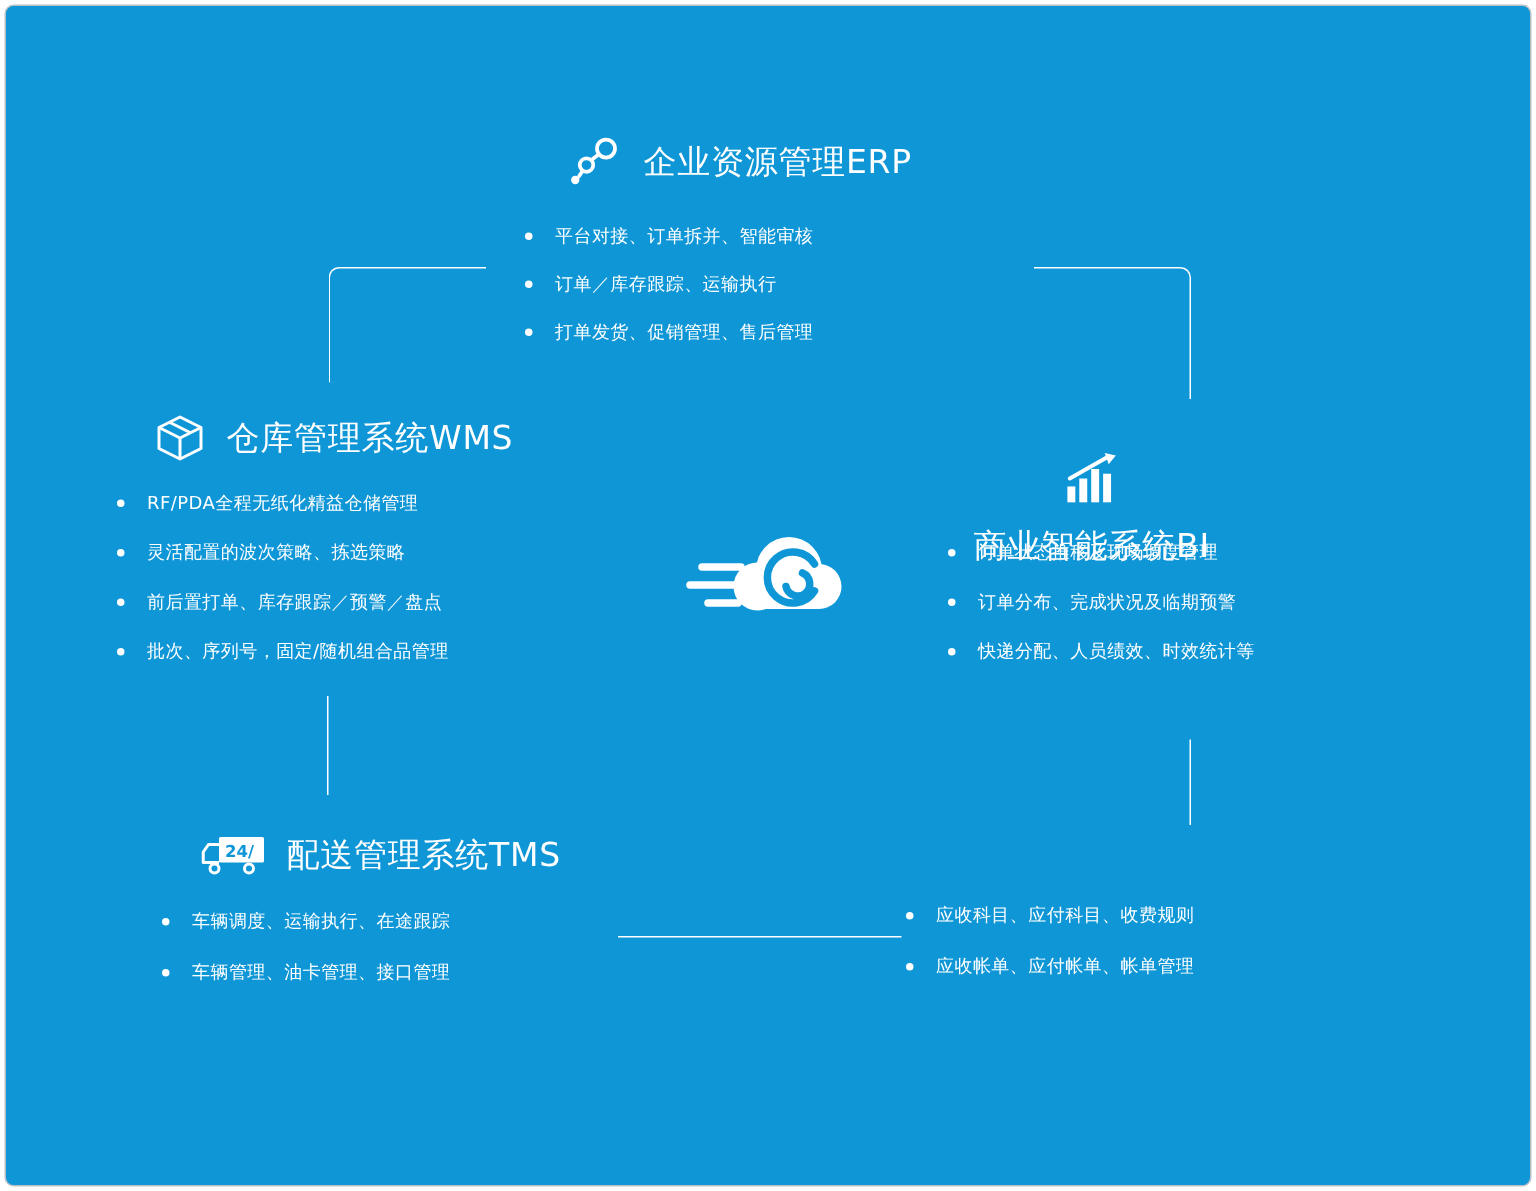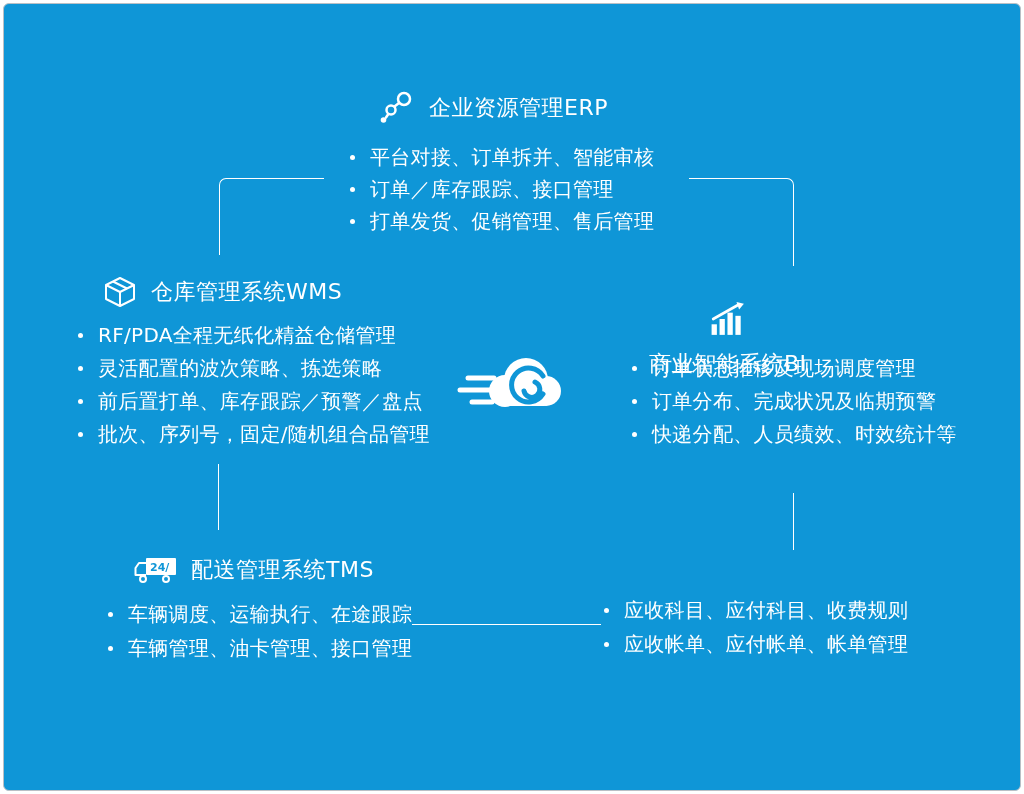--- a/index.html
+++ b/index.html
@@ -12,21 +12,21 @@
     background:#0f96d7; border:1px solid #b9c0c6; border-radius:6px;
     overflow:hidden; color:#fff;
   }
 
   .sec-header { position:absolute; display:flex; align-items:center; gap:13px; }
   .sec-title  { font-size:22px; font-weight:400; letter-spacing:0.5px; white-space:nowrap; }
 
   .sec-list { position:absolute; list-style:none; }
   .sec-list li {
     display:flex; align-items:center; height:33px;
-    font-size:20px; letter-spacing:0.3px; white-space:nowrap;
+    font-size:12px; letter-spacing:0.3px; white-space:nowrap;
   }
   .sec-list li::before {
     content:""; width:5px; height:5px; border-radius:50%;
     background:#fff; margin-right:15px; flex:0 0 auto;
   }
   .list-erp li { height:32px; }
   .list-tms li, .list-bms li { height:34px; }
 
   .connector { position:absolute; pointer-events:none; }
   .conn-bracket-left {
@@ -85,21 +85,21 @@
         <line x1="15.5" y1="16.5" x2="20" y2="13"></line>
       </svg>
     </span>
     <span class="sec-title">企业资源管理ERP</span>
   </div>
   <ul class="sec-list list-erp" style="left:346px; top:137px;">
     <li>
         <span>平台对接、订单拆并、智能审核</span>
       </li>
     <li>
-        <span>订单／库存跟踪、接口管理</span>
+        <span>订单／库存跟踪、运输执行</span>
       </li>
     <li>
         <span>打单发货、促销管理、售后管理</span>
       </li>
   </ul>
 
   <div class="sec-header" style="left:98px; top:271px;">
     <span class="icon-box">
       <svg width="36" height="34" viewBox="0 0 36 34" fill="none" stroke="#ffffff" stroke-width="2" stroke-linejoin="round">
         <path d="M18 3 L32 10 L32 24 L18 31 L4 24 L4 10 Z"></path>

